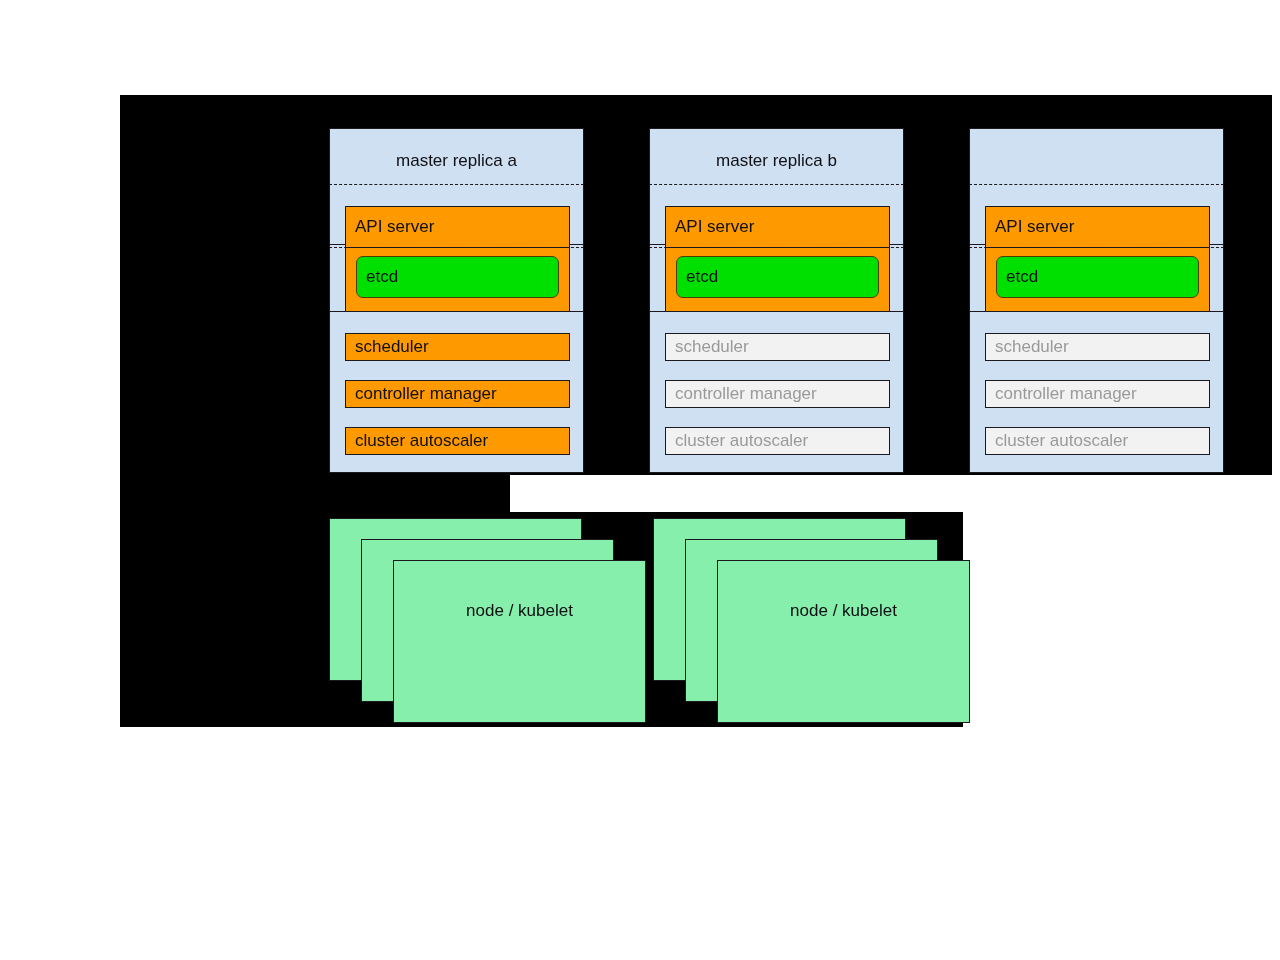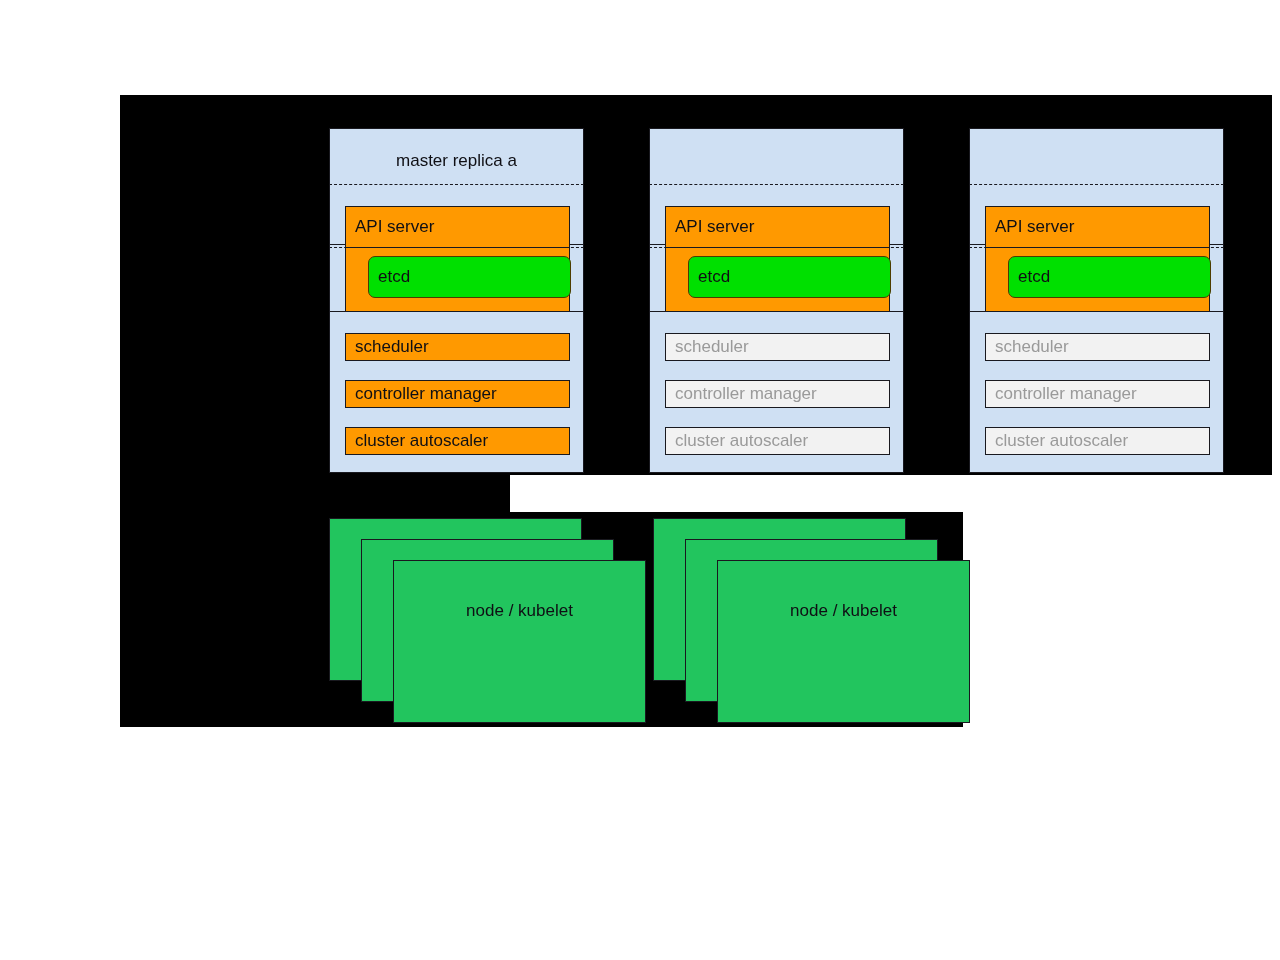--- a/index.html
+++ b/index.html
@@ -70,31 +70,30 @@
 
   .orange {
     background: #ff9900;
     border: 1px solid #19191f;
   }
 
   .green {
     background: #00e000;
     border: 1px solid #4d3c00;
     border-radius: 7px;
-    margin-left: 12px;
   }
 
   .muted {
     background: #f2f2f2;
     border: 1px solid #19191f;
     color: #9a9a9a;
   }
 
   .node-card {
-    background: #22c55e;
+    background: #86efac;
     border: 1px solid #19191f;
   }
 
   .node-label {
     position: absolute;
     left: 0;
     right: 0;
     text-align: center;
     font-size: 17px;
     color: #0f0f14;
@@ -126,20 +125,21 @@
           <div class="box-label-left">scheduler</div>
         </div>
         <div class="orange" style="position: absolute; box-sizing: border-box; left: 15px; top: 251px; width: 225px; height: 28px;">
           <div class="box-label-left">controller manager</div>
         </div>
         <div class="orange" style="position: absolute; box-sizing: border-box; left: 15px; top: 298px; width: 225px; height: 28px;">
           <div class="box-label-left">cluster autoscaler</div>
         </div>
       </div>
       <div class="box replica-shell" style="left: 649px; top: 128px; width: 255px; height: 345px;">
+        <div class="box-label-center" style="top: 22px;">master replica b</div>
         <div class="dashed-sep" style="left: -1px; top: 55px; width: 255px;"></div>
         <div class="inner-blue" style="position: absolute; box-sizing: border-box; left: -1px; top: 115px; width: 255px; height: 68px;"></div>
         <div class="orange" style="position: absolute; box-sizing: border-box; left: 15px; top: 115px; width: 225px; height: 68px;"></div>
         <div class="green" style="position: absolute; box-sizing: border-box; left: 26px; top: 127px; width: 203px; height: 42px;">
           <div class="box-label-left">etcd</div>
         </div>
         <div class="orange" style="position: absolute; box-sizing: border-box; left: 15px; top: 77px; width: 225px; height: 42px;">
           <div class="box-label-left">API server</div>
         </div>
         <div class="dashed-sep" style="left: -1px; top: 118px; width: 255px;"></div>

